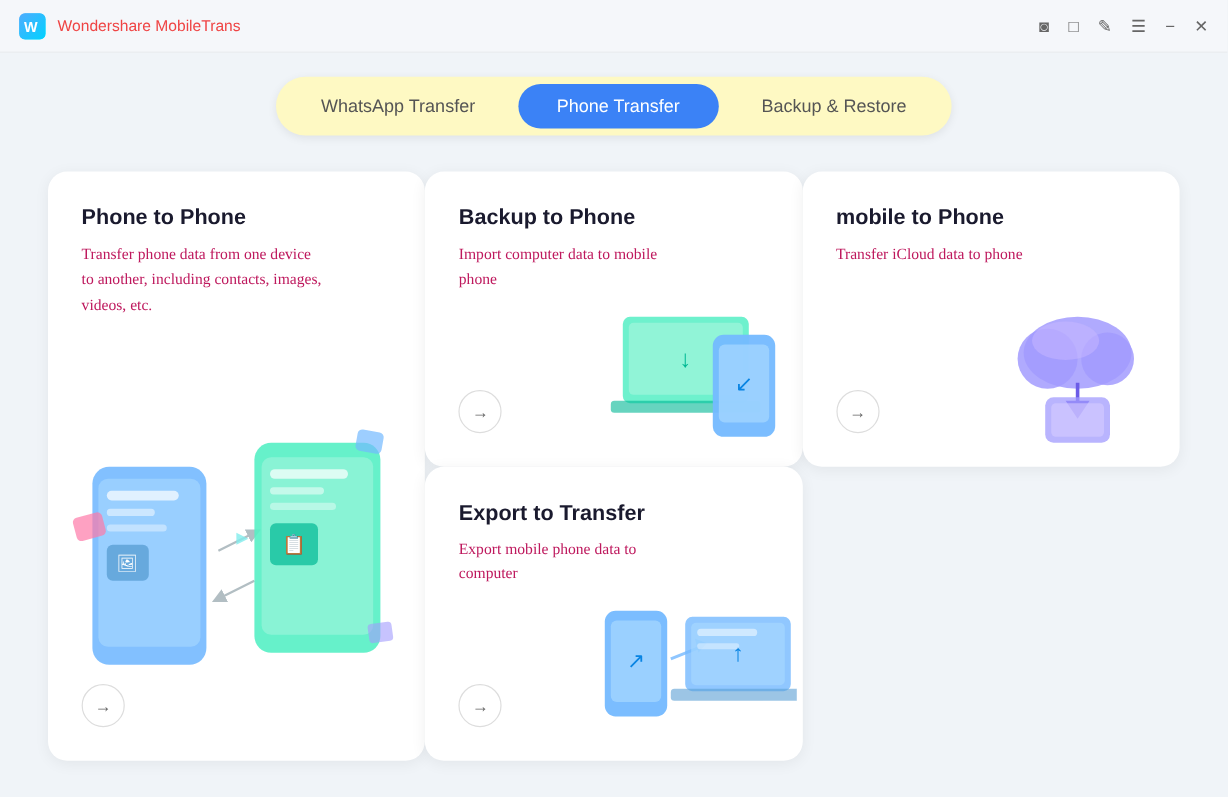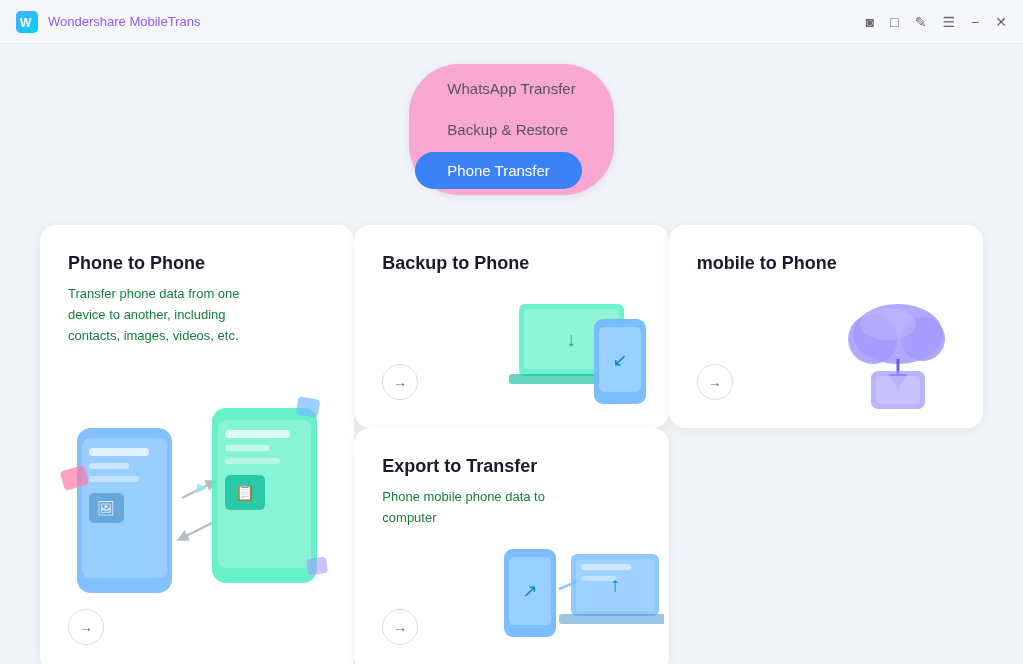--- a/index.html
+++ b/index.html
@@ -27,21 +27,21 @@
     .titlebar-logo {
       width: 22px;
       height: 22px;
       background: linear-gradient(135deg, #4facfe 0%, #00f2fe 100%);
       border-radius: 5px;
       margin-right: 10px;
       flex-shrink: 0;
     }
     .titlebar-title {
       font-size: 13px;
-      color: #8b5cf6;
+      color: #ef4444;
       flex: 1;
     }
     .titlebar-controls {
       display: flex;
       gap: 16px;
       align-items: center;
     }
     .titlebar-icon {
       color: #666;
       font-size: 14px;
@@ -55,29 +55,28 @@
       display: flex;
       flex-direction: column;
       background: #f0f4f8;
       padding: 20px 40px 30px;
     }
 
     
     .nav-tabs {
       display: flex;
       justify-content: center;
-      align-items: flex-start;
+      align-items: center;
       gap: 4px;
-      background: #f9a8d4;
+      background: #fef9c3;
       border-radius: 50px;
       padding: 6px;
       width: fit-content;
       margin: 0 auto 30px;
       box-shadow: 0 2px 8px rgba(0,0,0,0.08);
-      flex-direction: column;
     }
     .nav-tab {
       padding: 10px 32px;
       border-radius: 50px;
       font-size: 15px;
       cursor: pointer;
       color: #555;
       font-weight: 400;
       white-space: nowrap;
       border: none;
@@ -116,23 +115,24 @@
 
     .card-title {
       font-size: 18px;
       font-weight: 700;
       color: #1a1a2e;
       margin-bottom: 10px;
     }
 
     .card-desc {
       font-size: 13px;
-      color: #15803d;
+      color: #be185d;
       line-height: 1.6;
       max-width: 200px;
+      font-family: Liberation Serif, serif;
     }
 
     .card-arrow {
       width: 36px;
       height: 36px;
       border: 1.5px solid #ddd;
       border-radius: 50%;
       display: flex;
       align-items: center;
       justify-content: center;
@@ -167,22 +167,22 @@
     <span class="titlebar-icon">☰</span>
     <span class="titlebar-icon">−</span>
     <span class="titlebar-icon">✕</span>
   </div>
 </div>
 
 <div class="main">
 
   <div class="nav-tabs">
     <button class="nav-tab">WhatsApp Transfer</button>
+    <button class="nav-tab active">Phone Transfer</button>
     <button class="nav-tab">Backup &amp; Restore</button>
-    <button class="nav-tab active">Phone Transfer</button>
   </div>
 
   <div class="cards-grid">
 
     <div class="card large">
       <div class="card-title">Phone to Phone</div>
       <div class="card-desc">Transfer phone data from one device to another, including contacts, images, videos, etc.</div>
 
       <div style="position:absolute; bottom:50px; left:0; right:0; height:260px; display:flex; align-items:center; justify-content:center;">
         <svg width="280" height="250" viewBox="0 0 280 250">
@@ -226,20 +226,21 @@
         </svg>
       </div>
 
       <div style="margin-top:auto; padding-top: 220px;">
         <div class="card-arrow">→</div>
       </div>
     </div>
 
     <div class="card">
       <div class="card-title">Backup to Phone</div>
+      <div class="card-desc">Import computer data to mobile phone</div>
 
       <div style="position:absolute; right:10px; bottom:10px;">
         <svg width="155" height="130" viewBox="0 0 155 130">
 
           <rect x="15" y="20" width="105" height="72" rx="6" fill="#55efc4" opacity="0.85"></rect>
           <rect x="20" y="25" width="95" height="60" rx="4" fill="#a0f5dc" opacity="0.7"></rect>
 
           <rect x="5" y="90" width="125" height="10" rx="3" fill="#00b894" opacity="0.6"></rect>
 
           <text x="67" y="62" text-anchor="middle" font-size="20" fill="#00b894">↓</text>
@@ -251,20 +252,21 @@
         </svg>
       </div>
 
       <div style="margin-top: auto; padding-top: 80px;">
         <div class="card-arrow">→</div>
       </div>
     </div>
 
     <div class="card">
       <div class="card-title">mobile to Phone</div>
+      <div class="card-desc">Transfer iCloud data to phone</div>
 
       <div style="position:absolute; right:10px; bottom:10px;">
         <svg width="150" height="125" viewBox="0 0 150 125">
 
           <ellipse cx="75" cy="45" rx="45" ry="30" fill="#a29bfe" opacity="0.85"></ellipse>
           <circle cx="50" cy="50" r="25" fill="#a29bfe" opacity="0.85"></circle>
           <circle cx="100" cy="50" r="22" fill="#a29bfe" opacity="0.85"></circle>
 
           <ellipse cx="65" cy="35" rx="28" ry="16" fill="#c7b8ff" opacity="0.5"></ellipse>
 
@@ -276,21 +278,21 @@
         </svg>
       </div>
 
       <div style="margin-top: auto; padding-top: 80px;">
         <div class="card-arrow">→</div>
       </div>
     </div>
 
     <div class="card">
       <div class="card-title">Export to Transfer</div>
-      <div class="card-desc">Phone mobile phone data to computer</div>
+      <div class="card-desc">Export mobile phone data to computer</div>
 
       <div style="position:absolute; right:5px; bottom:5px;">
         <svg width="165" height="140" viewBox="0 0 165 140">
 
           <rect x="5" y="25" width="52" height="88" rx="9" fill="#74b9ff" opacity="0.95"></rect>
           <rect x="10" y="33" width="42" height="68" rx="5" fill="#a8d8ff" opacity="0.7"></rect>
 
           <text x="31" y="73" text-anchor="middle" font-size="18" fill="#0984e3">↗</text>
 
           <line x1="60" y1="65" x2="85" y2="55" stroke="#74b9ff" stroke-width="2.5" opacity="0.8"></line>

